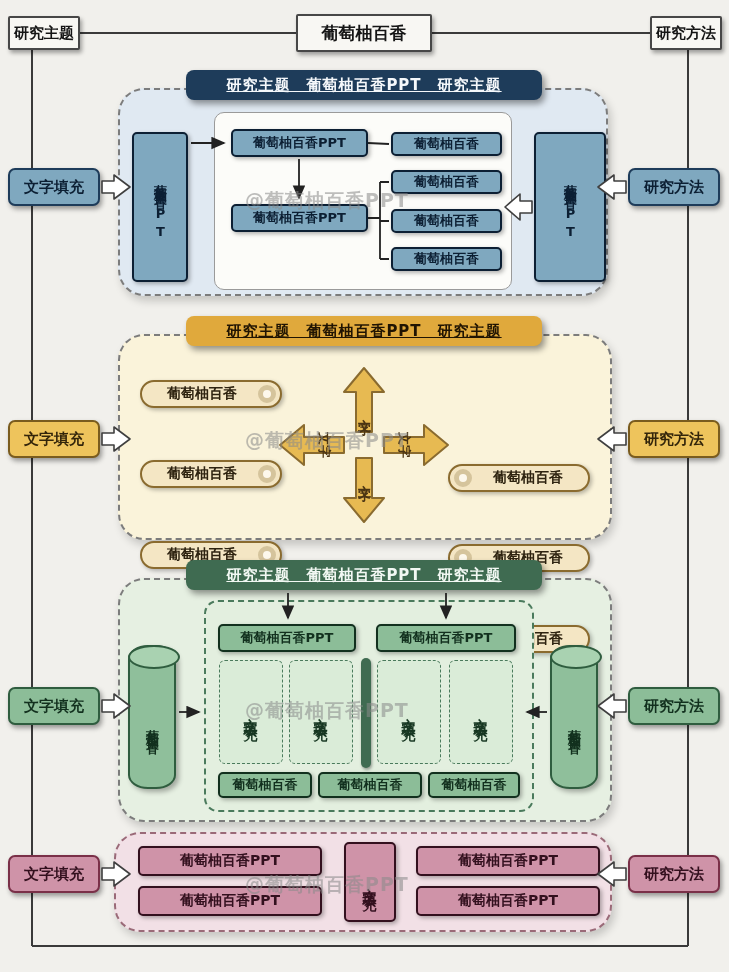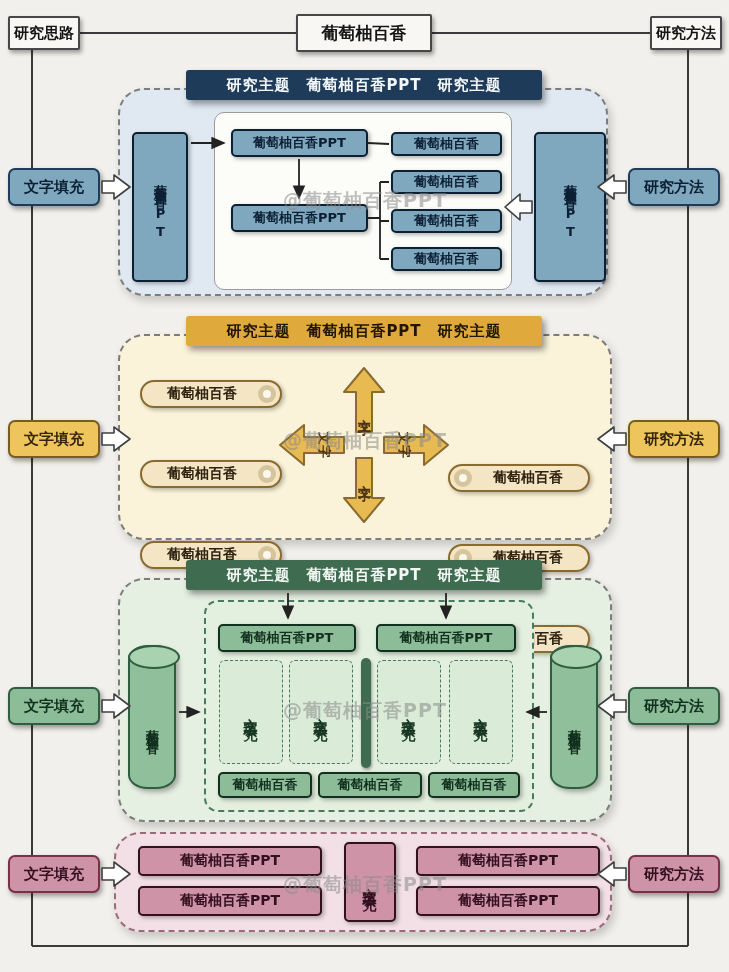--- a/index.html
+++ b/index.html
@@ -15,58 +15,58 @@
              box-shadow:2px 3px 5px rgba(0,0,0,.38); }
   .c-blue  { background:#7fa8bf; border-color:#1e3c5a; color:#0c1f33; }
   .c-gold  { background:#eec45c; border-color:#7a5c1e; color:#33250a; }
   .c-green { background:#8cbd98; border-color:#2f5d3f; color:#12301e; }
   .c-pink  { background:#cf93a8; border-color:#7a3048; color:#33101e; }
   .section { z-index:1; border:2px dashed #7c7c7c; border-radius:26px; box-shadow:3px 5px 9px rgba(0,0,0,.18); }
   .sec1-bg { background:#e0e9f2; }
   .sec2-bg { background:#faf3da; }
   .sec3-bg { background:#e6f0e2; }
   .sec4-bg { background:#f2e0e6; border-color:#9a6a78; }
-  .sec-h { z-index:2; font-weight:bold; font-size:15px; letter-spacing:1px; border-radius:3px;
-           box-shadow:3px 4px 6px rgba(0,0,0,.4); }
+  .sec-h { z-index:2; font-weight:bold; font-size:15px; letter-spacing:1px; border-radius:8px;
+           box-shadow:3px 4px 6px rgba(0,0,0,.4);text-decoration:underline; }
   .h-blue  { background:#1e3c5a; color:#f5f8fb; }
   .h-gold  { background:#e0a93c; color:#201402; }
   .h-green { background:#3f6b51; color:#f2f8f3; }
   .item { z-index:2; }
   .box { font-weight:bold; border:2px solid; border-radius:5px; box-shadow:2px 2px 4px rgba(0,0,0,.3); font-size:13px; }
   .panel { background:#fcfcf9; border:1px solid #9a9a9a; border-radius:10px; }
   .vert { writing-mode:vertical-rl; text-orientation:upright; letter-spacing:3px; }
   .pill { background:#f4e6c4; border:2px solid #8a6b2f; border-radius:16px; font-weight:bold; color:#2e2310;
           font-size:14px; box-shadow:2px 2px 4px rgba(0,0,0,.28); position:relative; }
   .ring { position:absolute; width:18px; height:18px; border-radius:50%; background:#fdf8ec; border:5px solid #d5c49c; }
   .cyl { background:#8fbf9b; border:2px solid #2f5d3f; border-radius:20px/14px; box-shadow:3px 3px 5px rgba(0,0,0,.3); }
   .cyl::before { content:""; position:absolute; left:-2px; top:-2px; width:calc(100% + 4px); height:20px;
                  background:#a9d2b1; border:2px solid #2f5d3f; border-radius:50%; }
   .cell { background:#daecd8; border:1px dashed #4a7a5c; border-radius:6px; font-weight:bold; color:#173722; font-size:14px; }
   .divider { background:#3f6b51; border-radius:5px; box-shadow:1px 2px 3px rgba(0,0,0,.35); }
-  .wm { z-index:6; font-weight:bold; font-size:19px; color:#8a8a8a; opacity:.55; text-align:center;
+  .wm { z-index:6; font-weight:bold; font-size:19px; color:#8a8a8a; opacity:.55; text-align:left;
         letter-spacing:1px; pointer-events:none; }
   .lbl { font-weight:bold; color:#4a3413; font-size:13px; z-index:3; }
 </style>
 </head>
 <body>
 
 <div class="canvas">
 
   <svg class="underlay" width="729" height="972">
     <g stroke="#3a3a3a" stroke-width="2" fill="none">
       <line x1="80" y1="33" x2="296" y2="33"></line>
       <line x1="432" y1="33" x2="650" y2="33"></line>
       <line x1="32" y1="50" x2="32" y2="946"></line>
       <line x1="688" y1="50" x2="688" y2="946"></line>
       <line x1="32" y1="946" x2="688" y2="946"></line>
     </g>
   </svg>
 
   <div class="abs flex banner" style="left:8px; top:16px; width:72px; height:34px;">
-    <span>研究思路</span>
+    <span>研究主题</span>
   </div>
   <div class="abs flex banner" style="left:296px; top:14px; width:136px; height:38px; font-size:17px;">
     <span>葡萄柚百香</span>
   </div>
   <div class="abs flex banner" style="left:650px; top:16px; width:72px; height:34px;">
     <span>研究方法</span>
   </div>
 
   <div class="abs flex sidebox c-blue" style="left:8px; top:168px; width:92px; height:38px;">
       <span>文字填充</span>

